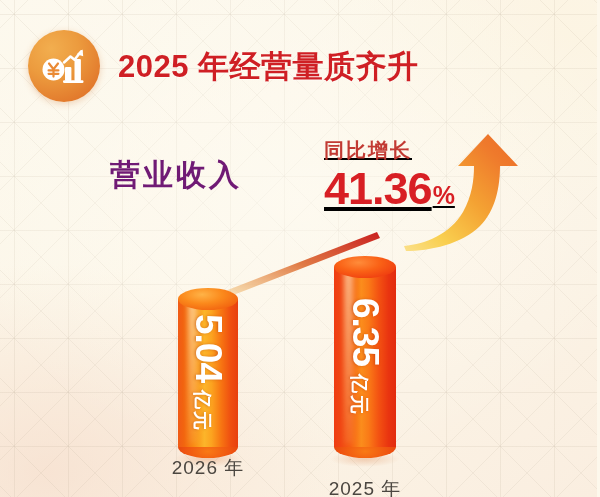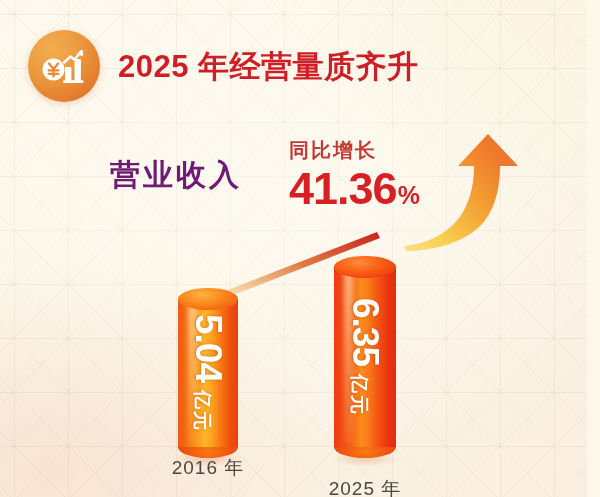--- a/index.html
+++ b/index.html
@@ -1,21 +1,21 @@
 <!DOCTYPE html>
 <html><head>
 <meta charset="utf-8">
 <style>
   html,body{margin:0;padding:0;}
   body{
     width:600px;height:497px;overflow:hidden;
     font-family:"Liberation Sans","DejaVu Sans",sans-serif;
     background:#fdf8ec;
   }
-  #stage{position:relative;width:587px;height:497px;overflow:hidden;}
+  #stage{position:relative;width:587px;height:497px;overflow:hidden;padding-left:10px;}
 
   
   .bg-base{
     position:absolute;inset:0;
     background:
       radial-gradient(ellipse 70% 60% at 8% 95%, rgba(246,222,205,.75) 0%, rgba(250,238,222,0) 70%),
       radial-gradient(ellipse 60% 50% at 95% 8%, rgba(252,244,226,.9) 0%, rgba(250,240,220,0) 70%),
       linear-gradient(150deg,#fdf9ee 0%,#fcf6e8 45%,#fbf2e4 75%,#faeee0 100%);
   }
   .bg-lattice{
@@ -50,21 +50,21 @@
     color:#cf1f24;white-space:nowrap;line-height:1;
     text-shadow:0 1px 0 rgba(255,255,255,.5);
   }
 
   
   .revenue-label{
     position:absolute;left:110px;top:160px;
     font-size:30px;font-weight:bold;color:#701a75;letter-spacing:3px;
     line-height:1;
   }
-  .growth-block{position:absolute;left:289px;top:140px;text-align:left;}
+  .growth-block{position:absolute;left:324px;top:140px;text-align:left;text-decoration:underline;}
   .growth-label{
     font-size:20px;font-weight:bold;color:#c23a33;letter-spacing:2px;line-height:1;
   }
   .growth-value{
     margin-top:6px;display:flex;align-items:baseline;line-height:1;
   }
   .growth-num{
     font-size:45px;font-weight:bold;color:#d81f24;letter-spacing:-1px;
   }
   .growth-pct{
@@ -233,16 +233,16 @@
     <div class="gloss"></div>
     <div class="cap"></div>
     <div class="vtext">
       <div class="vinner">
         <span class="vnum">6.35</span>
         <span class="vunit">亿元</span>
       </div>
     </div>
   </div>
 
-  <div class="axis-label" style="left:158px;width:100px;">2016 年</div>
+  <div class="axis-label" style="left:158px;width:100px;">2026 年</div>
   <div class="axis-label" style="left:315px;width:100px;margin-top:21px;">2025 年</div>
 
 </div>
 
 </body></html>

